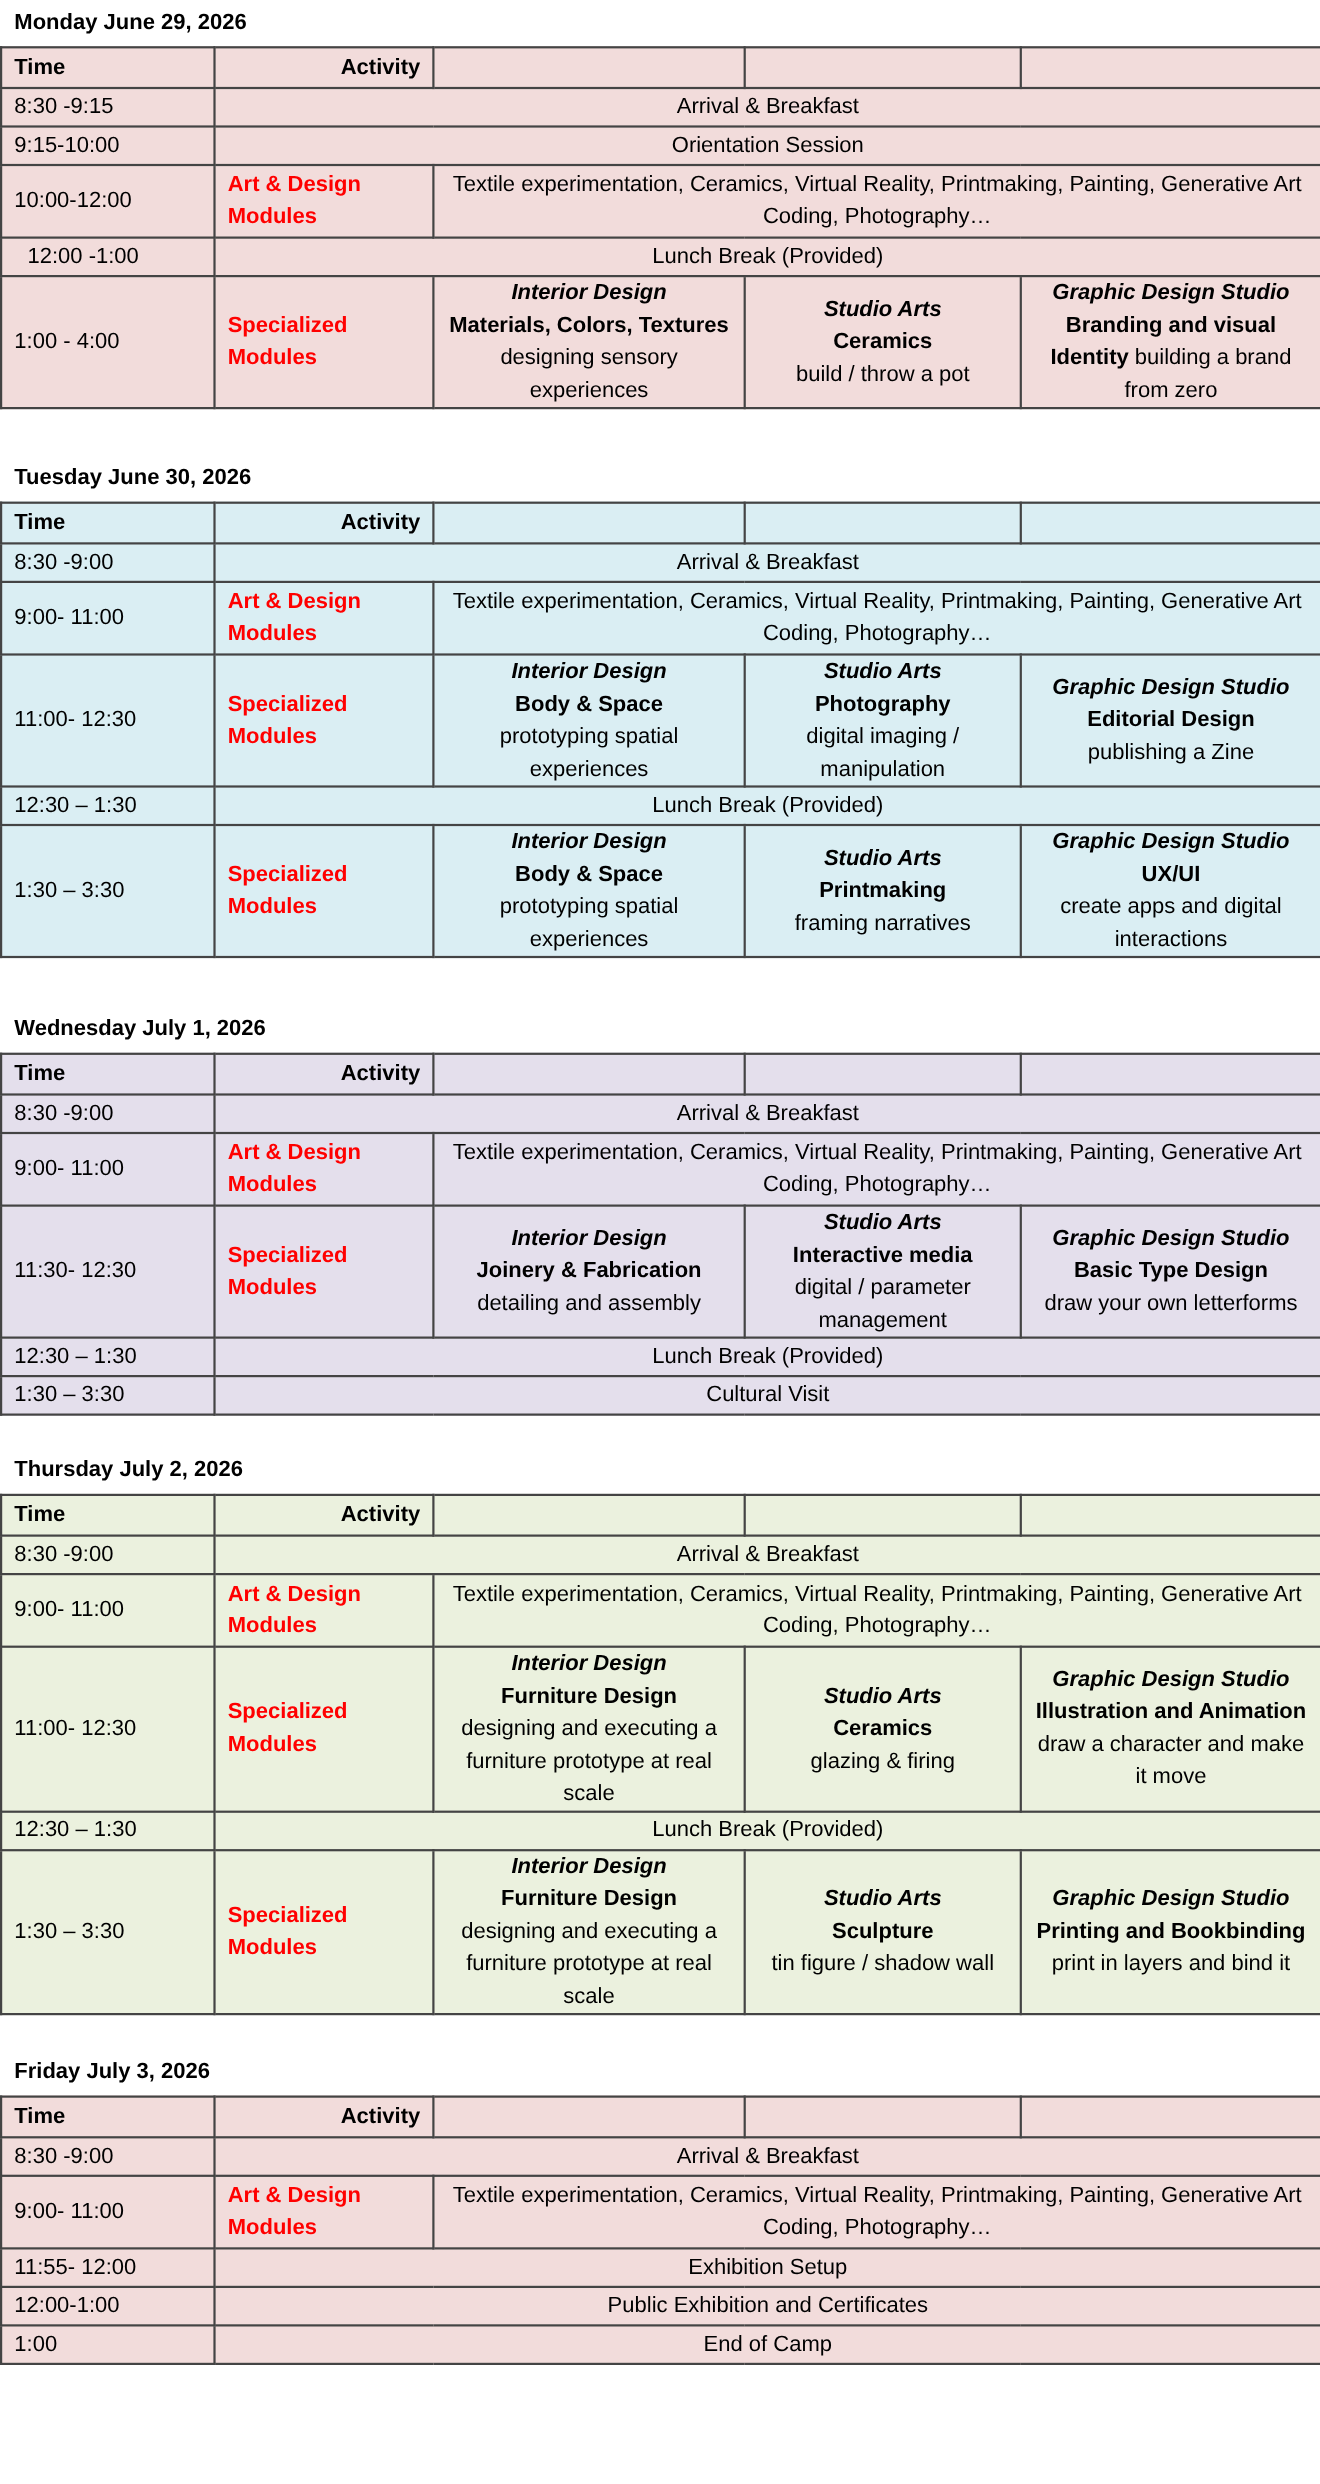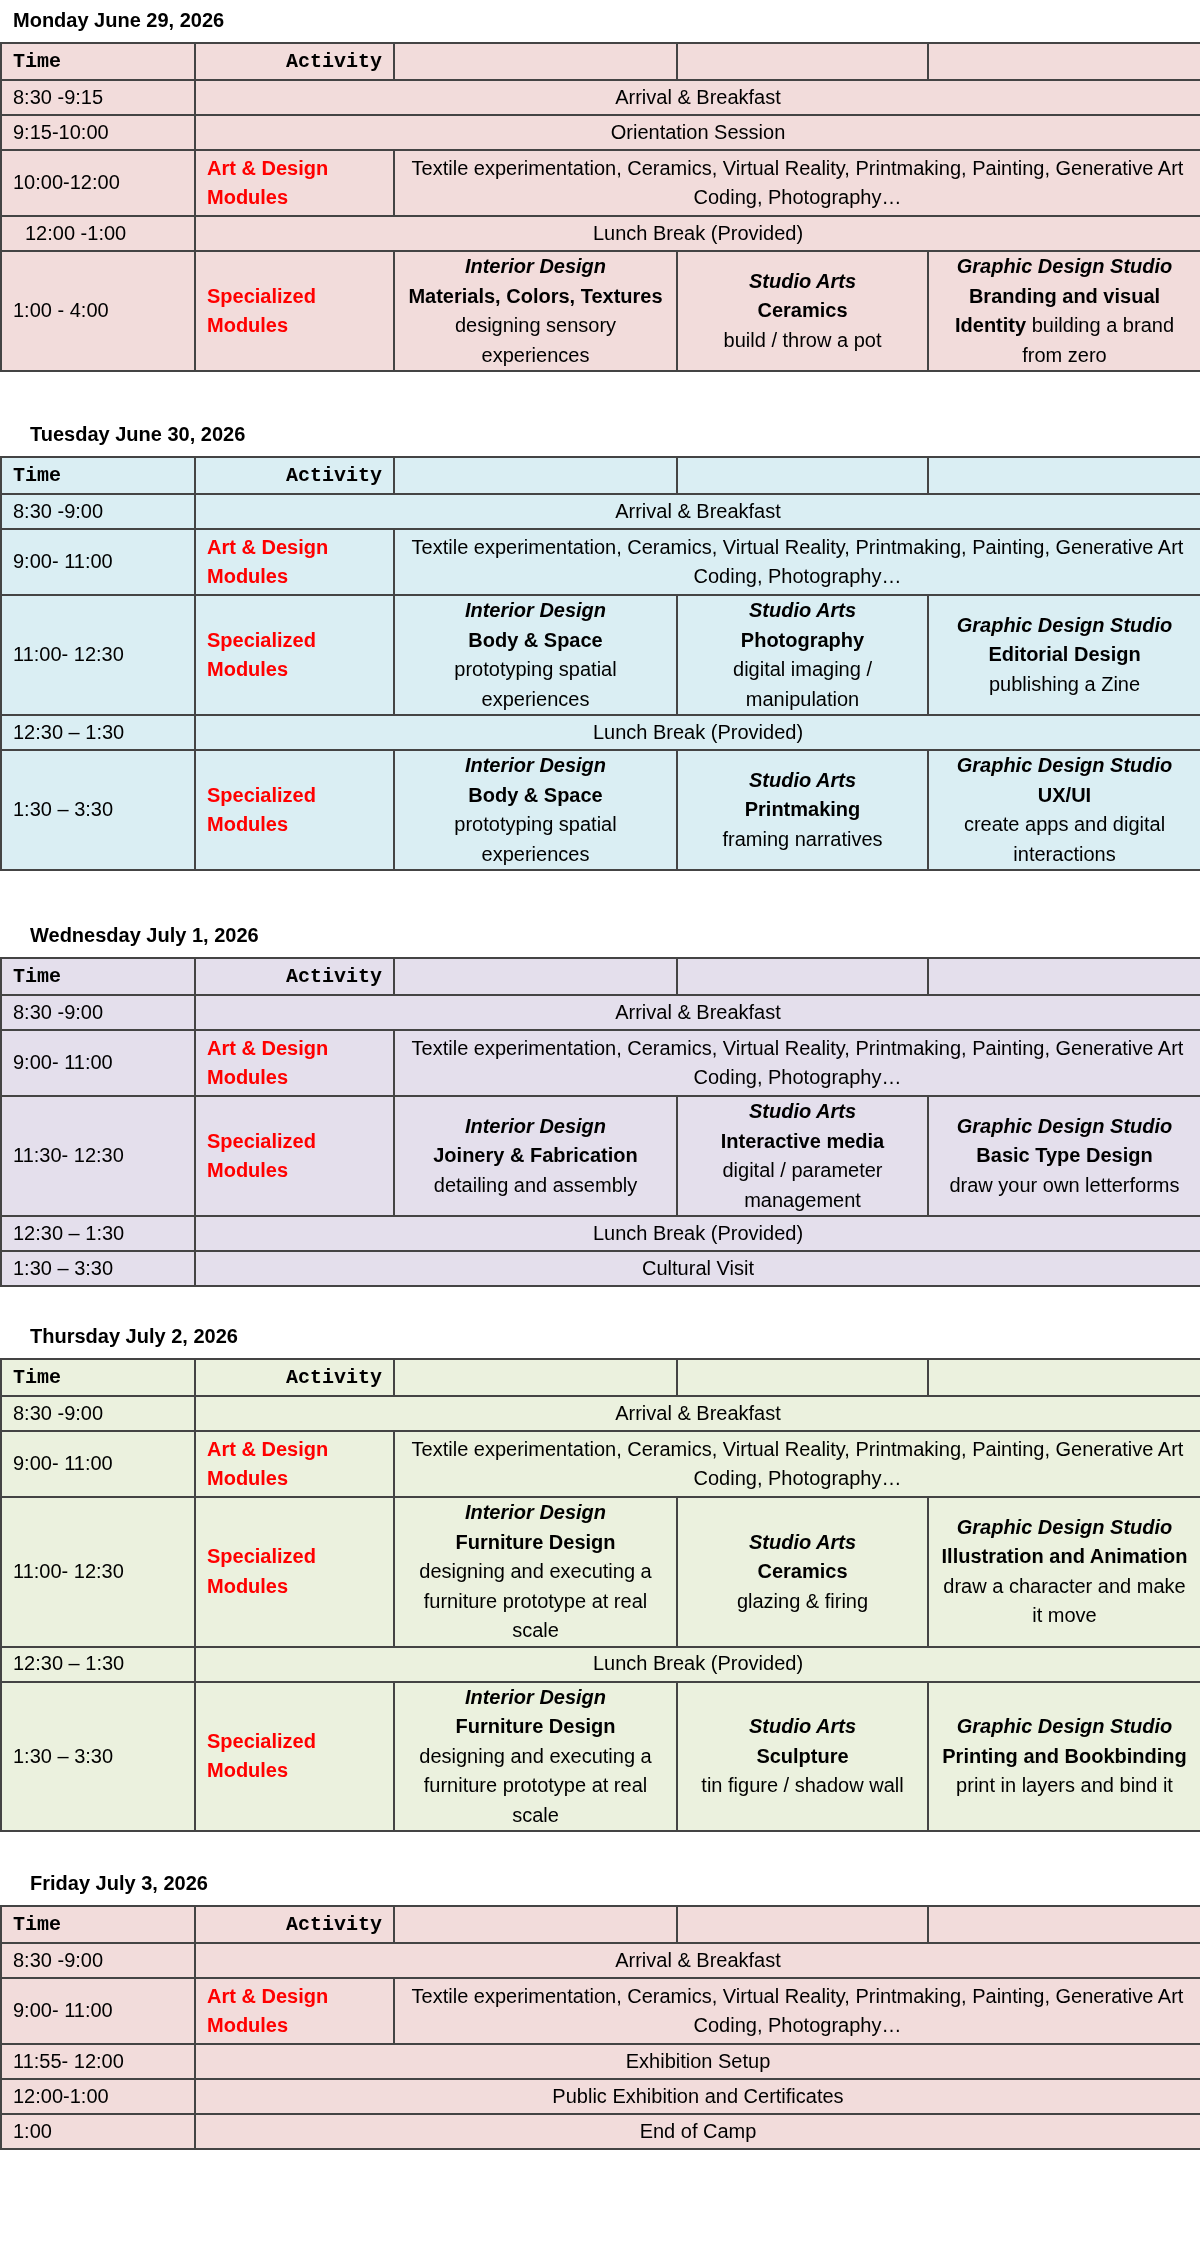--- a/index.html
+++ b/index.html
@@ -7,40 +7,40 @@
     width: 1200px;
     font-family: "Liberation Sans", "DejaVu Sans", sans-serif;
     color: #000;
     font-size: 20px;
   }
   .day { position: relative; }
   .day-title {
     font-weight: bold;
     font-size: 20px;
     line-height: 24px;
-    padding-left: 30px;
+    padding-left: 13px;
     height: 24px;
     white-space: nowrap;
   }
   .day-title.flush { padding-left: 1px; }
   table.sched {
     width: 1200px;
     border-collapse: collapse;
     table-layout: fixed;
     border: 2px solid #444;
   }
   table.sched td {
     border: 2px solid #444;
     padding: 0 11px;
     vertical-align: middle;
     font-size: 20px;
     line-height: 29.5px;
     overflow: hidden;
   }
-  td.hdr { font-weight: bold; height: 35px; font-family: Liberation Mono, monospace; }
+  td.hdr { font-weight: bold; height: 35px; }
   td.hdr.center { text-align: right; }
   td.time { white-space: nowrap; }
   td.span { text-align: center; }
   td.red { color: #ff0000; font-weight: bold; }
   td.mod { text-align: center; vertical-align: top; padding-top: 1px; padding-bottom: 2px; }
   td.mod .dept { font-weight: bold; font-style: italic; display: block; }
   td.mod .title { font-weight: bold; }
 </style>
 </head>
 <body>

